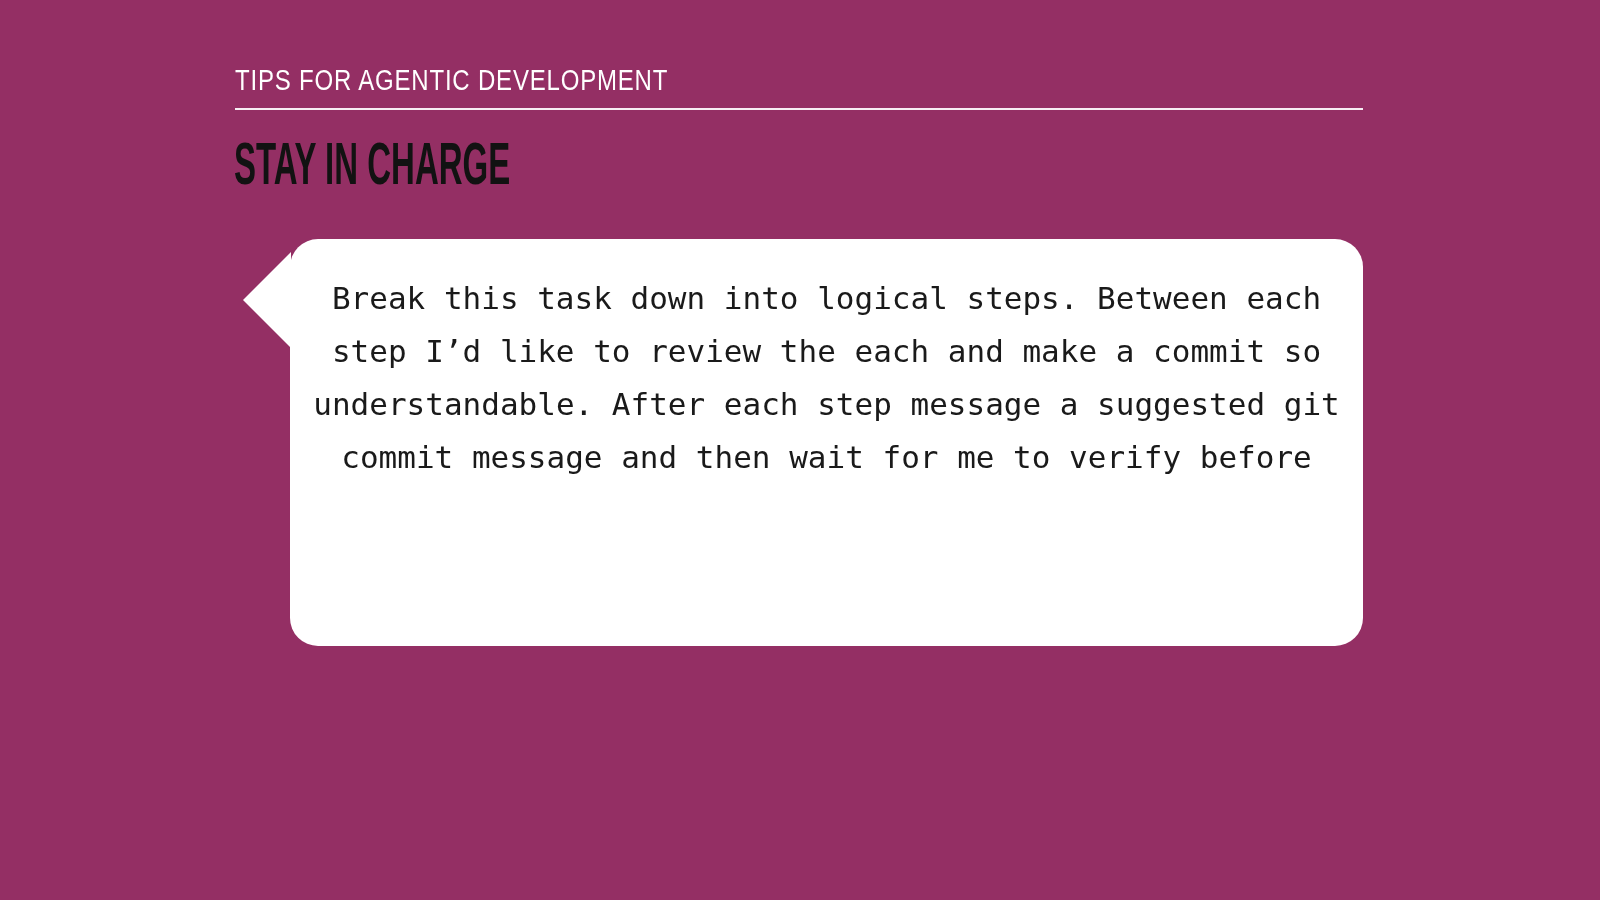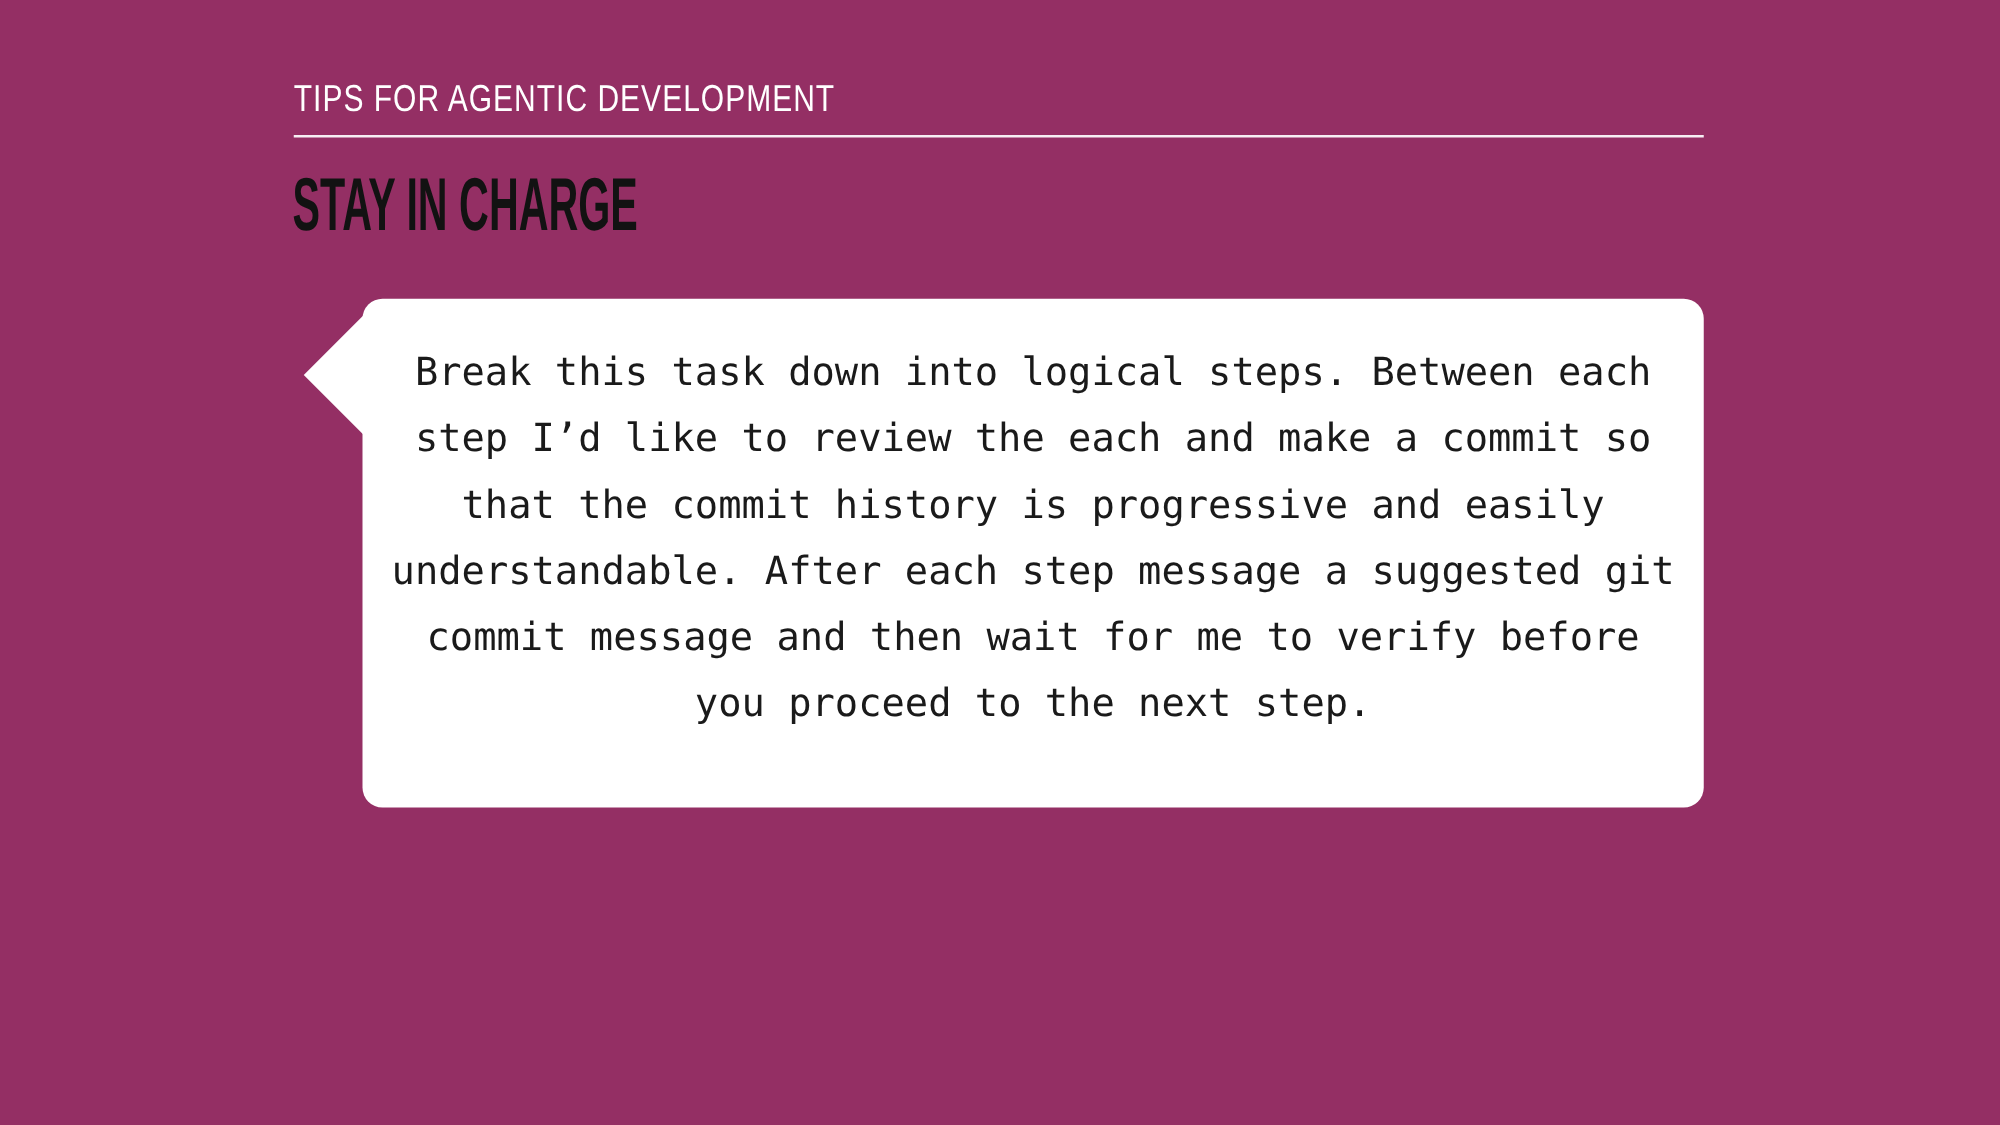--- a/index.html
+++ b/index.html
@@ -55,21 +55,21 @@
   }
 
   
   .bubble {
     position: absolute;
     left: 290px;
     top: 239px;
     width: 1073px;
     height: 407px;
     background: var(--bubble-bg, #FFFFFF);
-    border-radius: 16px;
+    border-radius: 28px;
     box-sizing: border-box;
     padding-top: 33px;
   }
   .bubble-tail {
     position: absolute;
     left: -47px;
     top: 13px;
     width: 0;
     height: 0;
     border-top: 48px solid transparent;
@@ -94,19 +94,17 @@
   <div class="eyebrow-block">
     <div class="eyebrow">TIPS FOR AGENTIC DEVELOPMENT</div>
   </div>
 
   <h1 class="title">STAY IN CHARGE</h1>
 
   <div class="bubble">
     <div class="bubble-tail"></div>
     <p class="speech-line">Break this task down into logical steps. Between each</p>
     <p class="speech-line">step I’d like to review the each and make a commit so</p>
-    <p class="speech-line">that the commit history is progressive and easily</p>
     <p class="speech-line">understandable. After each step message a suggested git</p>
     <p class="speech-line">commit message and then wait for me to verify before</p>
-    <p class="speech-line">you proceed to the next step.</p>
   </div>
 
 </div>
 
 </body></html>

